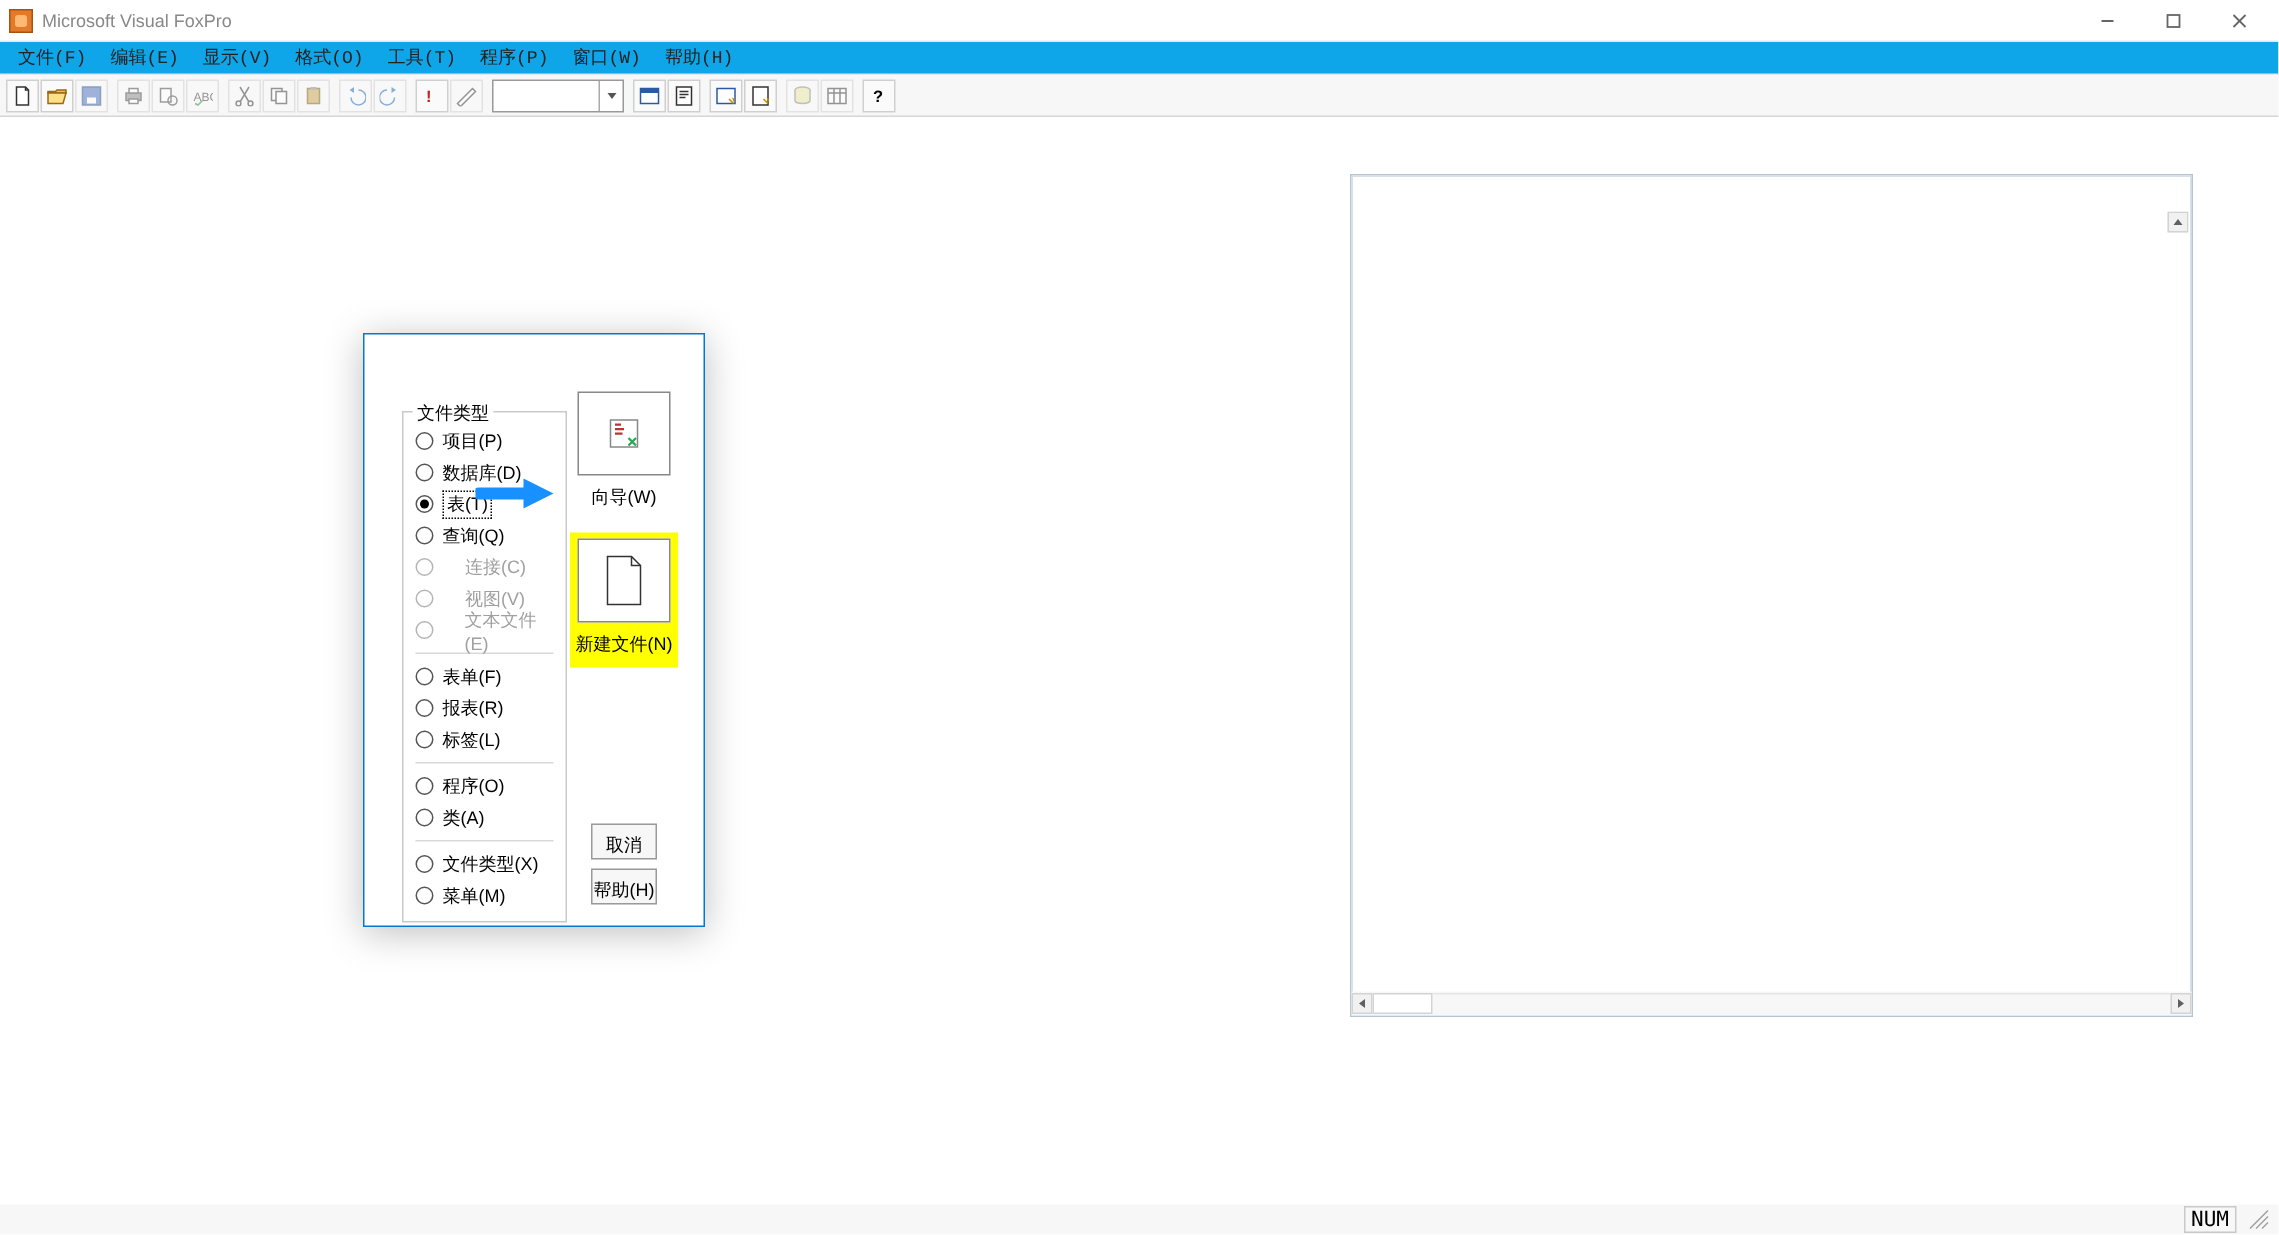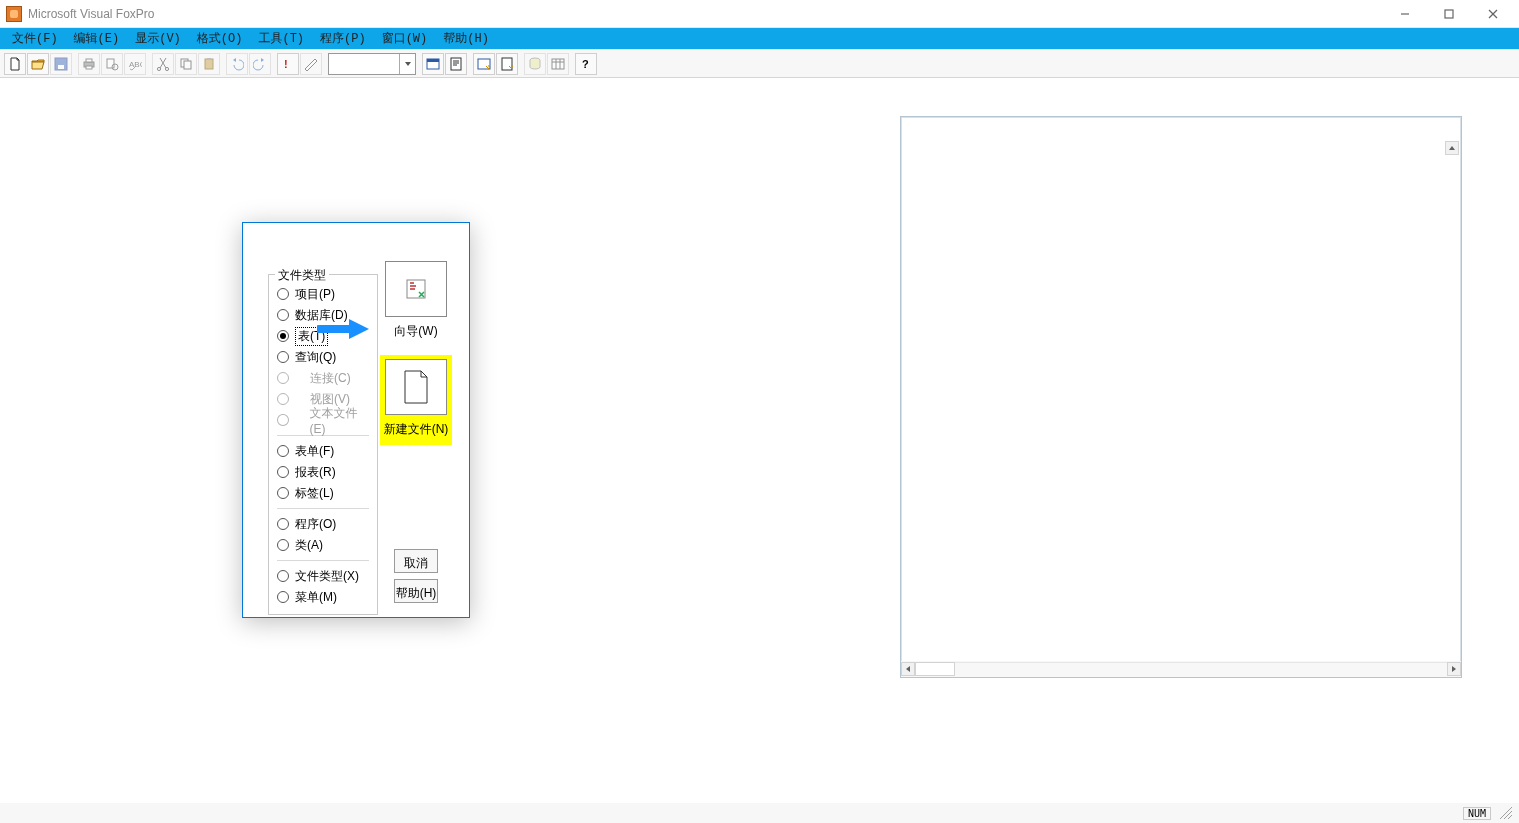--- a/index.html
+++ b/index.html
@@ -66,21 +66,21 @@
   .big-button.highlight { background: #ffff00; }
   .big-button .bb-iconwrap { width: 62px; height: 56px; border: 1px solid #888; margin-top: 4px; background: #fff; display:flex; align-items:center; justify-content:center; }
   .big-button .bb-label { margin-top: 6px; font-size: 12px; }
   .std-button { width: 44px; height: 24px; border: 1px solid #9a9a9a; background: #f7f7f7; margin-top: 6px; cursor: pointer; display:flex; align-items:flex-end; justify-content:center; }
 
   
   .pointer-arrow { position: absolute; left: 317px; top: 317px; }
 
   
   .statusbar { position: absolute; bottom: 0; left: 0; right: 0; height: 20px; background: #f7f7f7; display:flex; align-items:center; justify-content:flex-end; padding: 0 6px; gap:8px;}
-  .statusbar .pane { border: 1px solid #c9c9c9; padding: 0 4px; font-size:10px; font-family: monospace;}
+  .statusbar .pane { border: 1px solid #c9c9c9; padding: 0 4px; font-size:14px; font-family: monospace;}
   .statusbar .resize-grip { width: 14px; height: 14px; }
 </style>
 </head>
 <body>
 
 <div class="titlebar">
   <div class="app-icon"></div>
   <div class="title-text">Microsoft Visual FoxPro</div>
   <div class="window-controls">
     <div class="win-btn">

